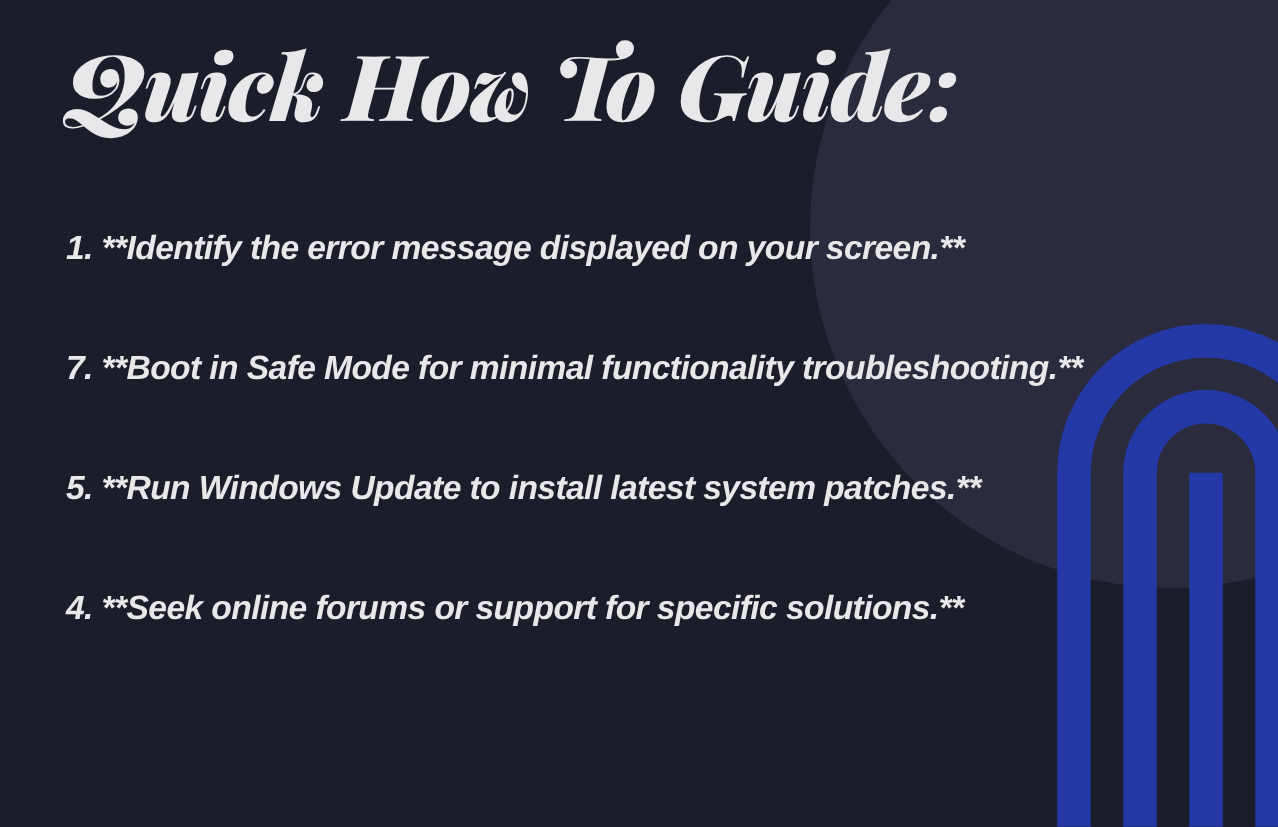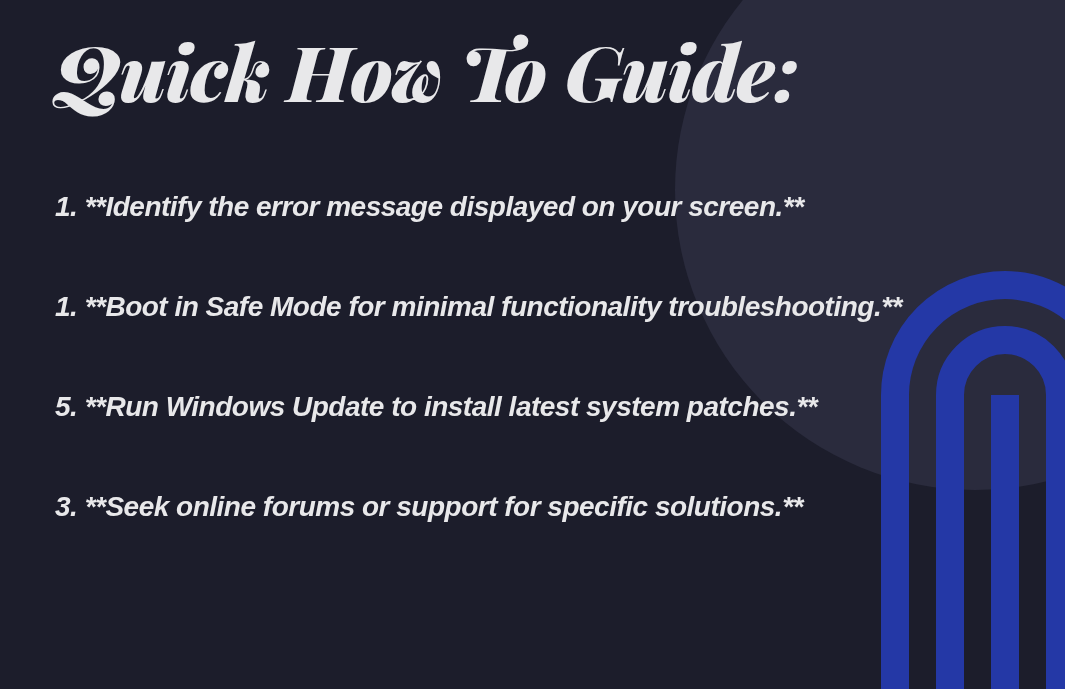--- a/index.html
+++ b/index.html
@@ -80,17 +80,17 @@
     </g>
     <path d="M 130 700 L 130 180" stroke="#2438a6" stroke-width="28" fill="none"></path>
   </svg>
 </div>
 
 <div class="content">
   <h1 class="title">Quick How To Guide:</h1>
 
   <div class="steps">
     <div class="step">1. **Identify the error message displayed on your screen.**</div>
-    <div class="step">1. **Boot in Safe Mode for minimal functionality troubleshooting.**</div>
+    <div class="step">7. **Boot in Safe Mode for minimal functionality troubleshooting.**</div>
     <div class="step">5. **Run Windows Update to install latest system patches.**</div>
-    <div class="step">3. **Seek online forums or support for specific solutions.**</div>
+    <div class="step">4. **Seek online forums or support for specific solutions.**</div>
   </div>
 </div>
 
 </body></html>

